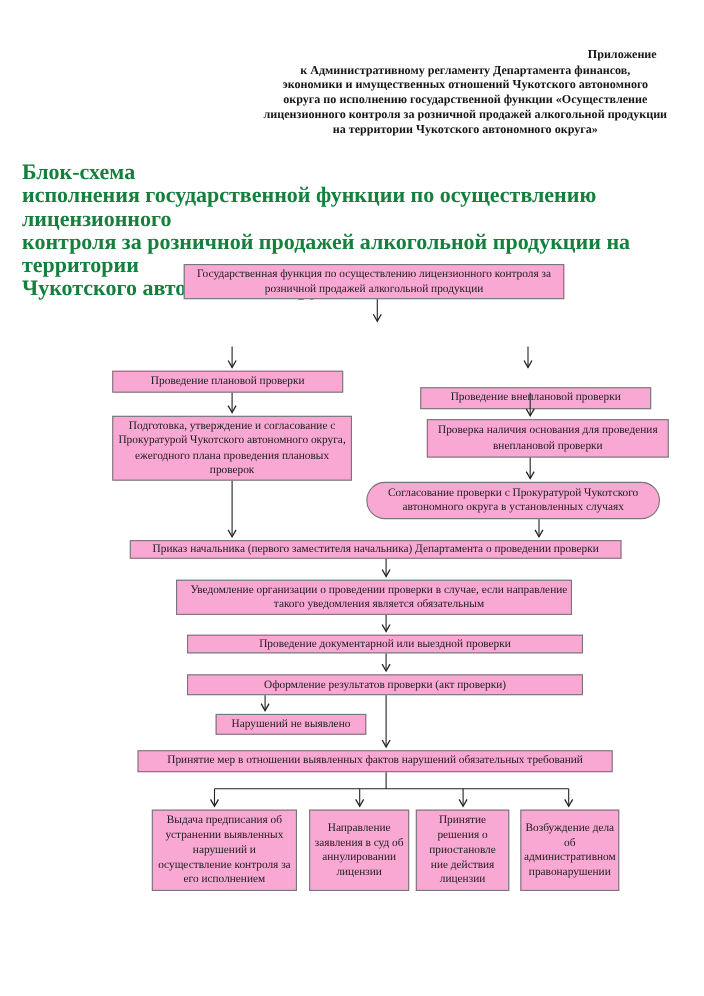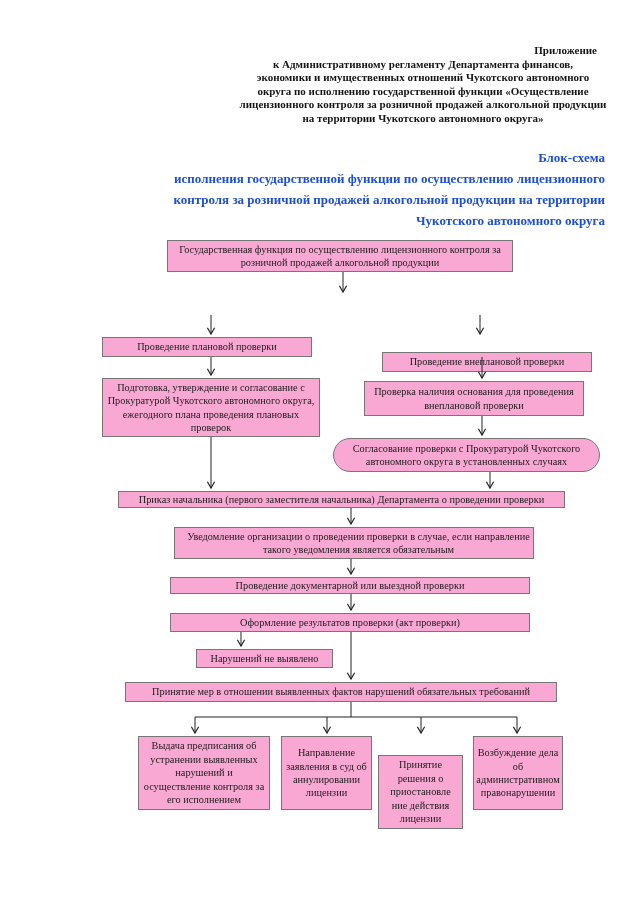--- a/index.html
+++ b/index.html
@@ -13,22 +13,22 @@
   }
   .pre{white-space:pre-line;}
   .hdr{
     position:absolute;left:233px;top:44px;width:380px;
     font-weight:bold;font-size:11px;line-height:13.6px;
     text-align:center;color:#151515;
   }
   .hdr .appendix{text-align:right;padding-right:16px;}
   .doc-title{
     position:absolute;left:20px;top:147px;width:585px;
-    text-align:right;font-weight:bold;font-size:13px;line-height:21px;
-    color:#1d4ed8;
+    text-align:left;font-weight:bold;font-size:20px;line-height:21px;
+    color:#15803d;
   }
   .node{
     position:absolute;box-sizing:border-box;
     border:1px solid #767676;background:#f9a8d4;
     display:flex;align-items:center;justify-content:center;
     text-align:center;
     font-size:10.3px;line-height:13.4px;color:#1c1c1c;
     padding:1px 3px;
   }
   .connectors{
@@ -54,31 +54,31 @@
     <div>Блок-схема</div>
     <div class="pre">исполнения государственной функции по осуществлению лицензионного
 контроля за розничной продажей алкогольной продукции на территории
 Чукотского автономного округа</div>
   </div>
 
   <div class="node" style="left:167px;top:240px;width:346px;height:32px;">Государственная функция по осуществлению лицензионного контроля за розничной продажей алкогольной продукции</div>
   <div class="node" style="left:102px;top:337px;width:210px;height:20px;">Проведение плановой проверки</div>
   <div class="node" style="left:382px;top:352px;width:210px;height:20px;">Проведение внеплановой проверки</div>
   <div class="node" style="left:102px;top:378px;width:218px;height:59px;">Подготовка, утверждение и согласование с Прокуратурой Чукотского автономного округа, ежегодного плана проведения плановых проверок</div>
-  <div class="node" style="left:364px;top:381px;width:220px;height:35px;">Проверка наличия основания для проведения внеплановой проверки</div>
+  <div class="node" style="left:388px;top:381px;width:220px;height:35px;">Проверка наличия основания для проведения внеплановой проверки</div>
   <div class="node" style="left:333px;top:438px;width:267px;height:34px;border-radius:17px;">Согласование проверки с Прокуратурой Чукотского автономного округа в установленных случаях</div>
   <div class="node" style="left:118px;top:491px;width:447px;height:17px;">Приказ начальника (первого заместителя начальника) Департамента о проведении проверки</div>
-  <div class="node" style="left:174px;top:527px;width:360px;height:32px;padding-left:12px;">Уведомление организации о проведении проверки в случае, если направление такого уведомления является обязательным</div>
+  <div class="node" style="left:160px;top:527px;width:360px;height:32px;padding-left:12px;">Уведомление организации о проведении проверки в случае, если направление такого уведомления является обязательным</div>
   <div class="node" style="left:170px;top:577px;width:360px;height:17px;font-family:Liberation Serif, serif;">Проведение документарной или выездной проверки</div>
   <div class="node" style="left:170px;top:613px;width:360px;height:19px;">Оформление результатов проверки (акт проверки)</div>
   <div class="node" style="left:173px;top:649px;width:137px;height:19px;margin-left:23px;">Нарушений не выявлено</div>
   <div class="node" style="left:125px;top:682px;width:432px;height:20px;">Принятие мер в отношении выявленных фактов нарушений обязательных требований</div>
   <div class="node" style="left:138px;top:736px;width:132px;height:74px;">Выдача предписания об устранении выявленных нарушений и осуществление контроля за его исполнением</div>
   <div class="node" style="left:281px;top:736px;width:91px;height:74px;">Направление заявления в суд об аннулировании лицензии</div>
-  <div class="node" style="left:378px;top:736px;width:85px;height:74px;margin-top:19px;">Принятие решения о приостановле ние действия лицензии</div>
+  <div class="node" style="left:378px;top:736px;width:85px;height:74px;">Принятие решения о приостановле ние действия лицензии</div>
   <div class="node" style="left:473px;top:736px;width:90px;height:74px;">Возбуждение дела об административном правонарушении</div>
 
   <svg class="connectors" viewBox="0 0 640 905">
     <defs>
       <marker id="arr" viewBox="0 0 10 10" refX="8" refY="5" markerWidth="9" markerHeight="9" orient="auto">
         <path d="M1,1 L8,5 L1,9" fill="none" stroke="#222" stroke-width="1.3"></path>
       </marker>
     </defs>
     <g stroke="#222" stroke-width="1" fill="none">
       <line x1="343" y1="272" x2="343" y2="292" marker-end="url(#arr)"></line>

